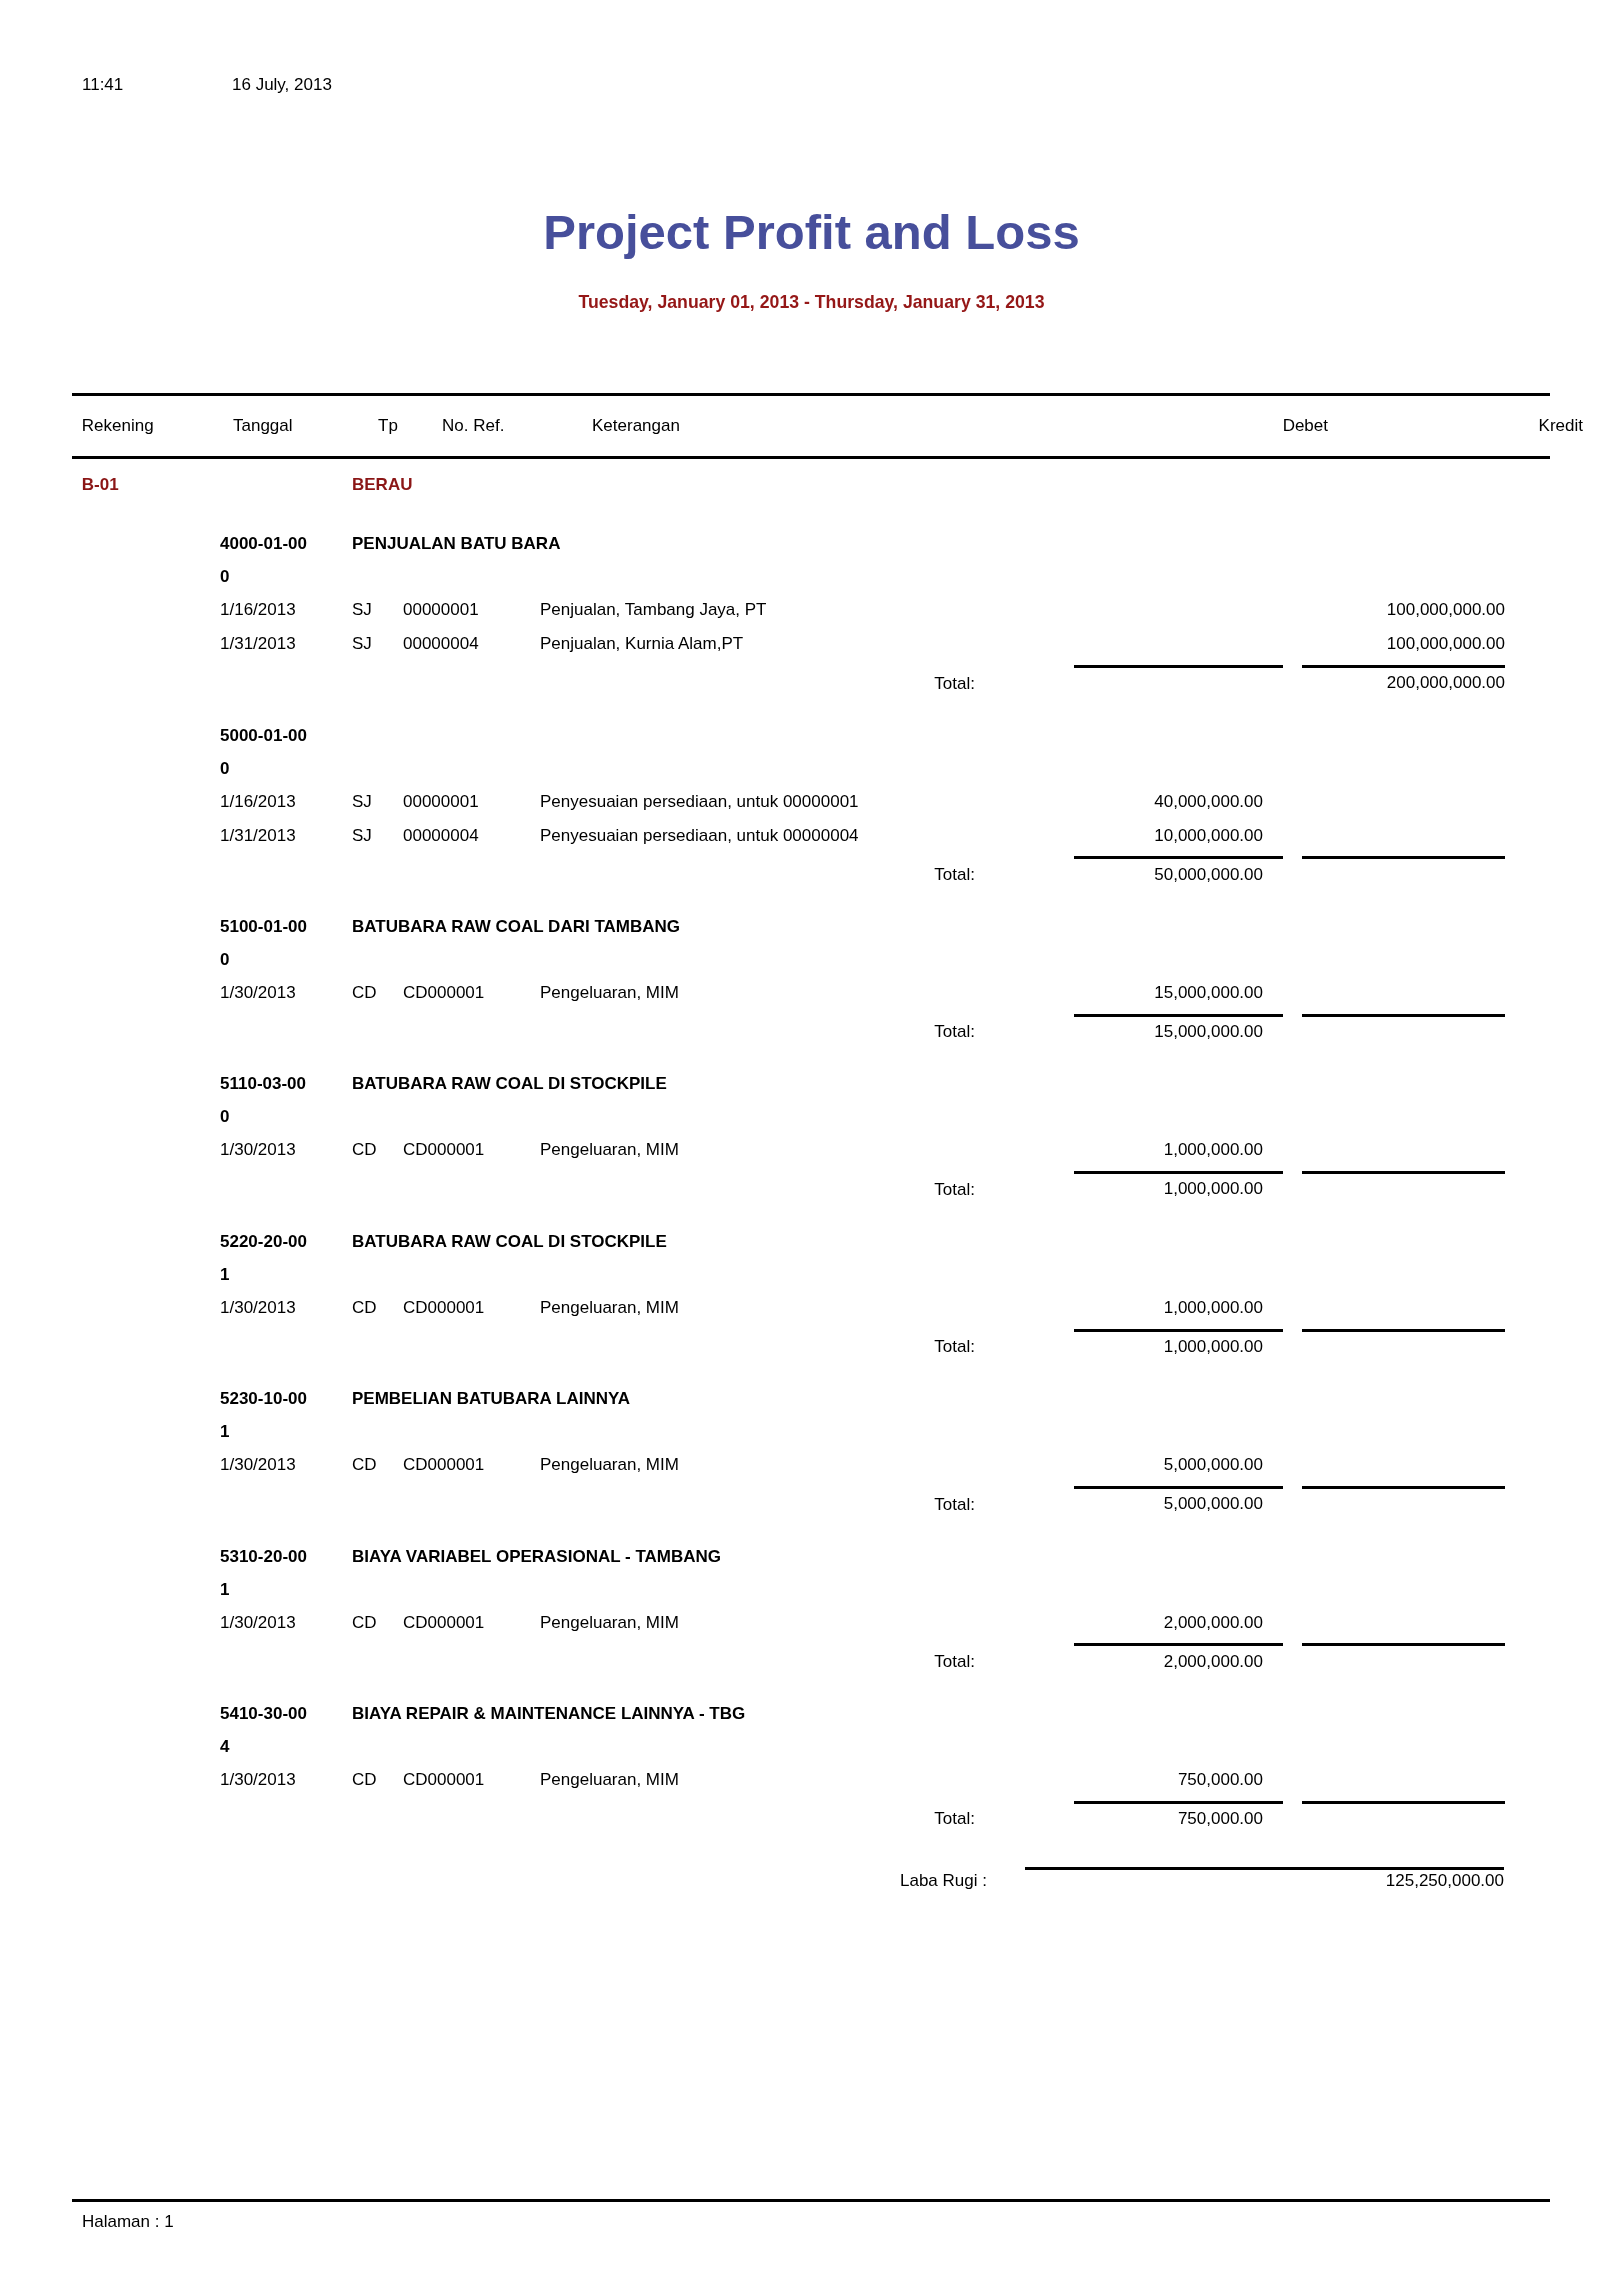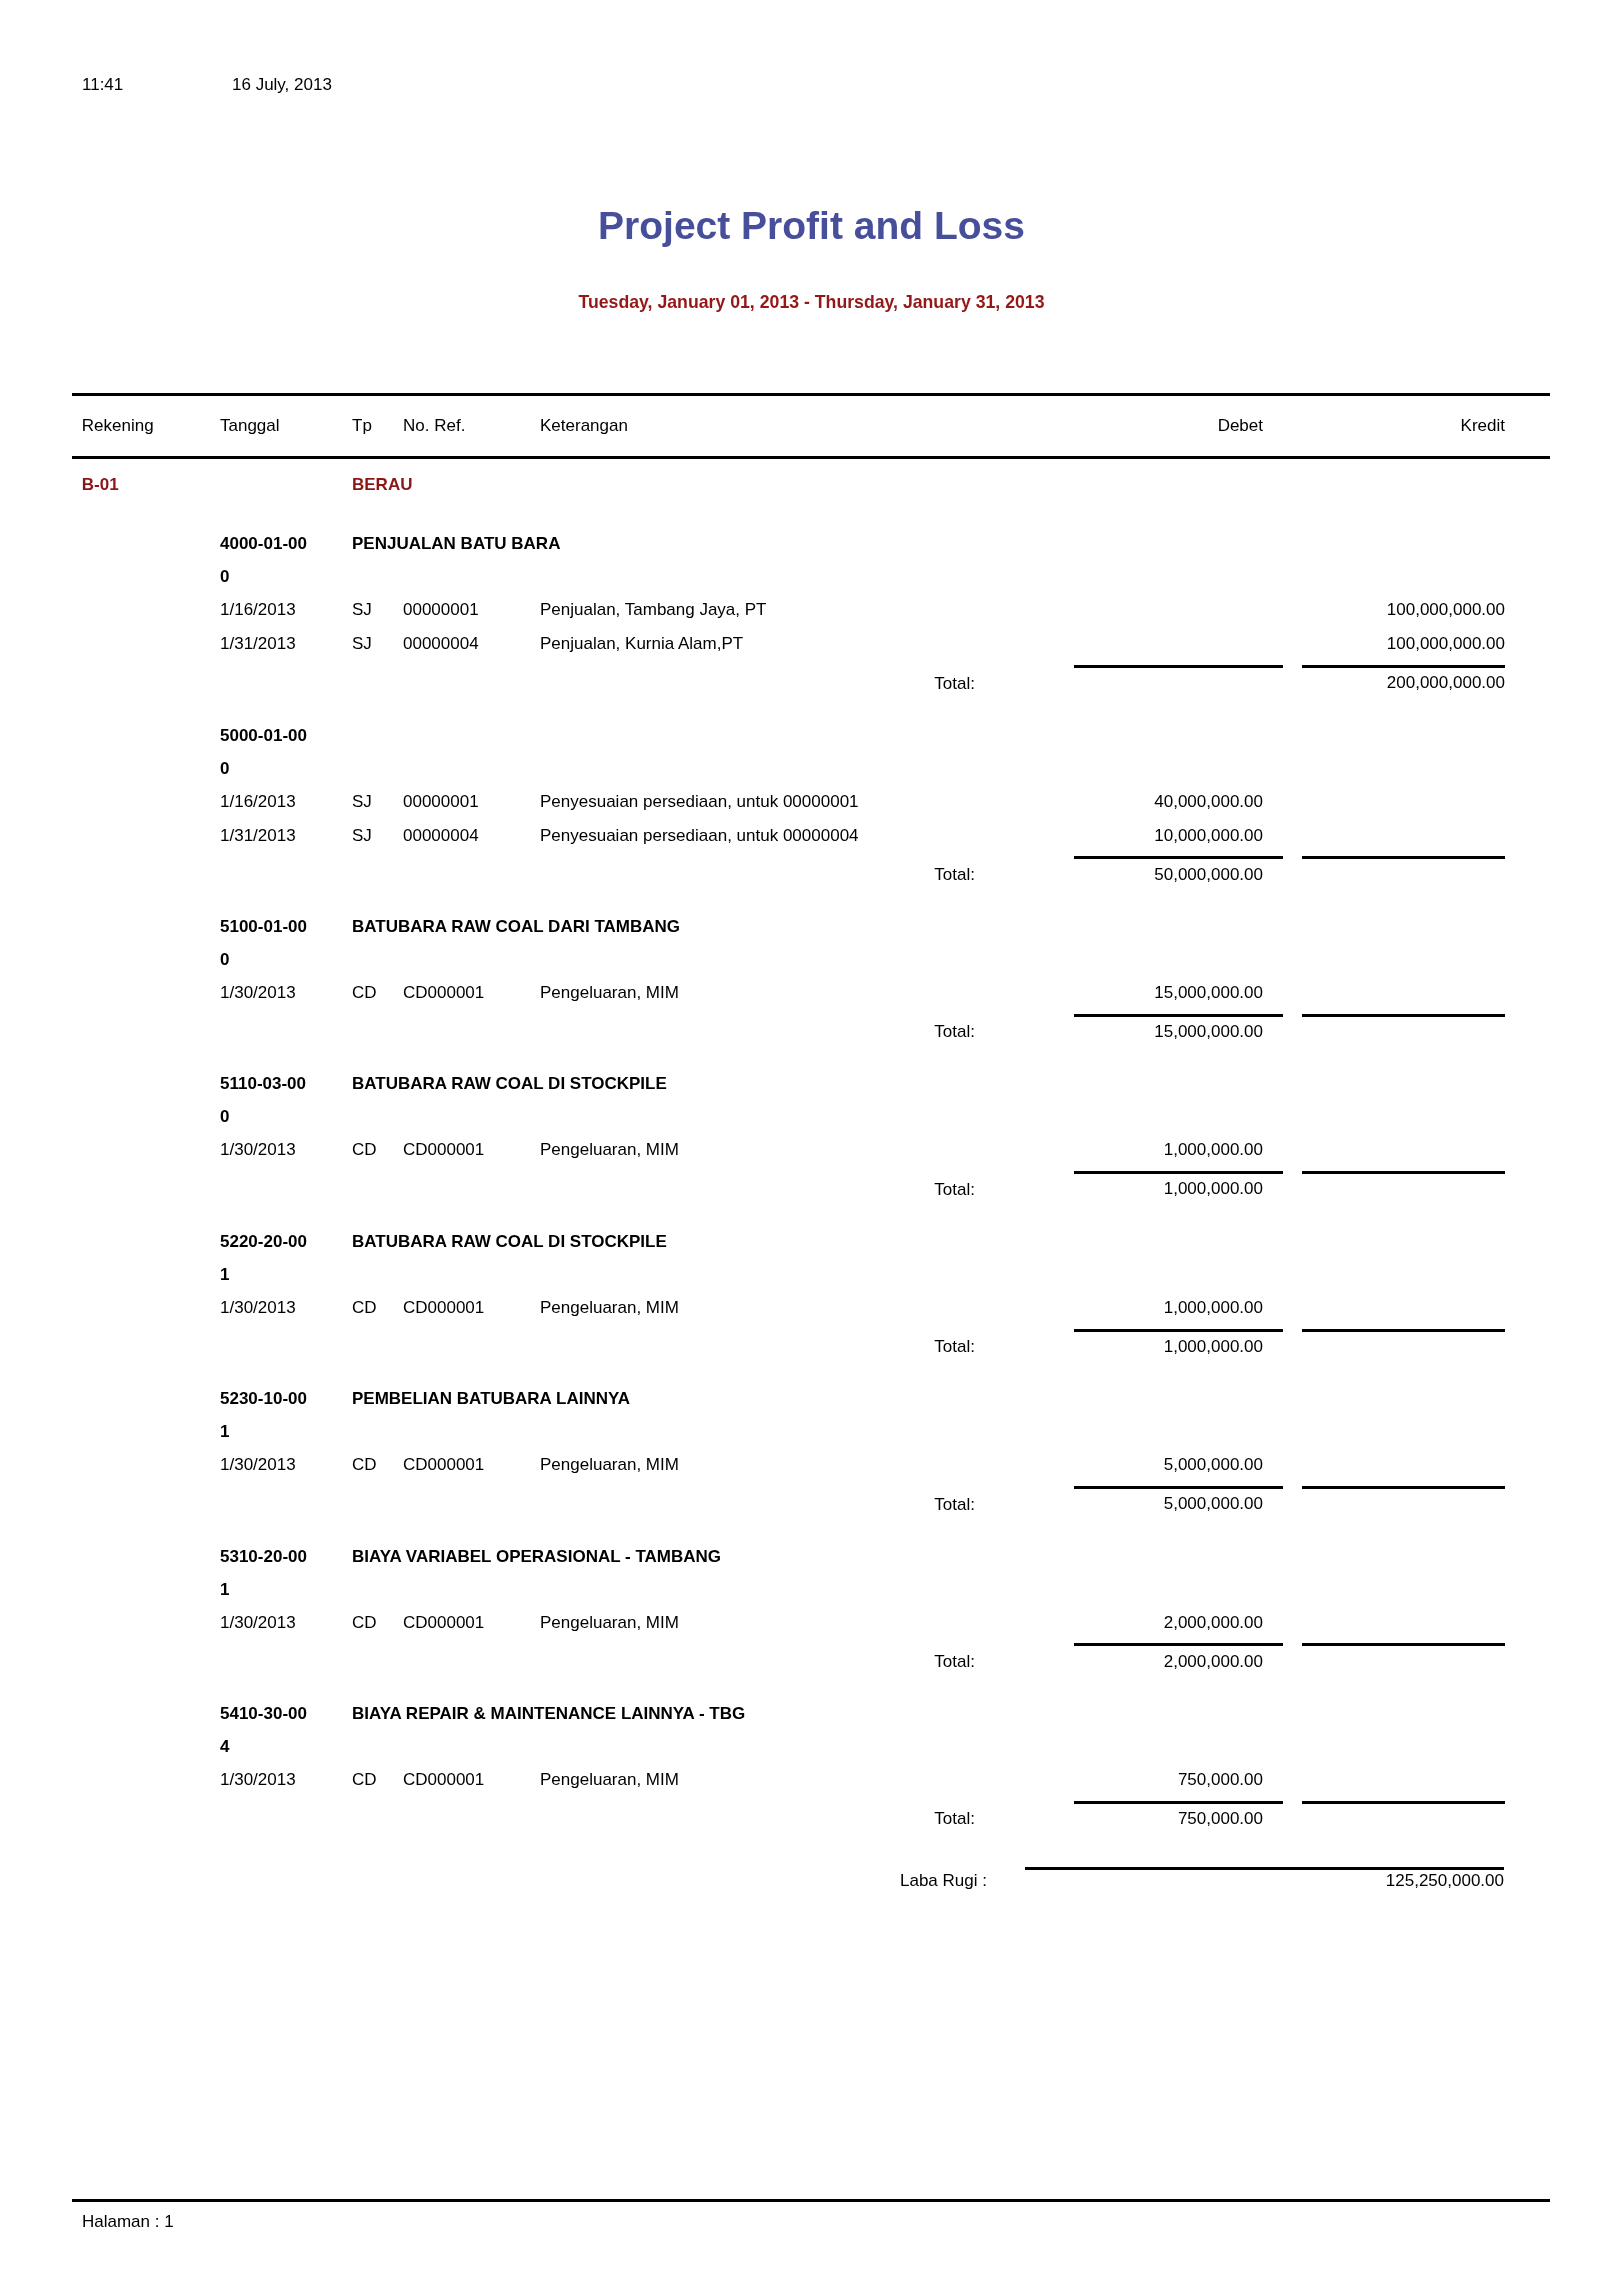--- a/index.html
+++ b/index.html
@@ -7,26 +7,26 @@
     position:relative;
     width:1623px; height:2295px;
     background:#ffffff;
     font-family:"Liberation Sans", sans-serif;
     font-size:17px; color:#000;
     margin:0 auto; overflow:hidden;
   }
   .meta { position:absolute; top:75px; left:82px; white-space:nowrap; }
   .meta-date { position:absolute; left:150px; top:0; white-space:nowrap; }
   .company   { position:absolute; top:162px; left:0; width:100%; text-align:center; font-size:24px; font-weight:bold; }
-  .rtitle    { position:absolute; top:204px; left:0; width:100%; text-align:center; font-size:39px; font-weight:bold; color:#474f9b; }
+  .rtitle    { position:absolute; top:204px; left:0; width:100%; text-align:center; font-size:49px; font-weight:bold; color:#474f9b; }
   .period    { position:absolute; top:292px; left:0; width:100%; text-align:center; font-size:17.7px; font-weight:bold; color:#951717; }
 
   .table { position:absolute; top:393px; left:72px; width:1478px; border-top:3.9px solid #000; }
   .trow  { display:grid; grid-template-columns:148px 132px 51px 137px 435px 288px 288px; }
-  .thead { height:60px; align-items:center; border-bottom:3.9px solid #000; }
+  .thead { height:60px; align-items:center; border-bottom:3.9px solid #000;gap:13px; }
   .c-pad { padding-left:9.8px; }
   .r     { text-align:right; }
   .kr    { text-align:right; padding-right:46px; }
 
   .grouprow { margin-top:9.2px; height:34px; align-items:center; color:#8b1616; font-weight:bold; }
   .group-name { grid-column:3 / -1; }
 
   .section { margin-top:25px; }
   .acct-head { align-items:start; font-weight:bold; }
   .acct-code { grid-column:2; line-height:33px; white-space:pre-line; }

